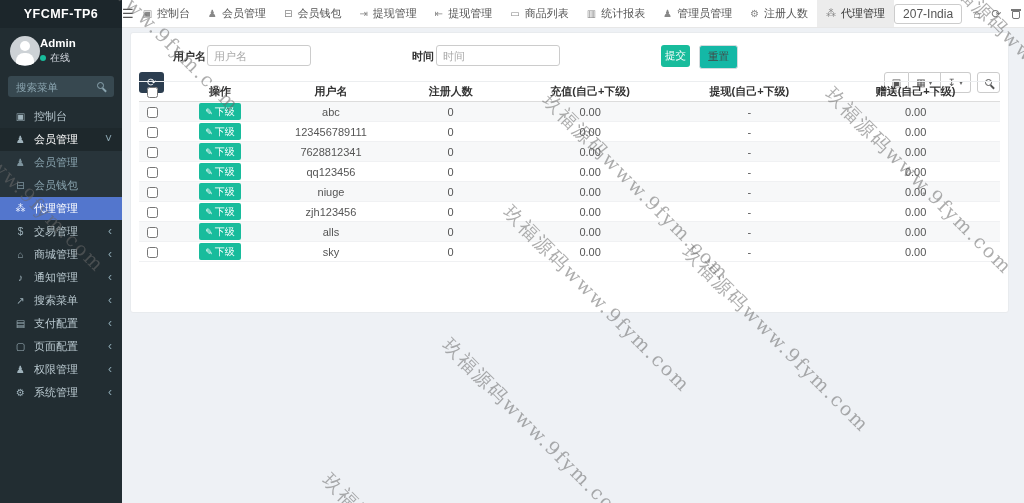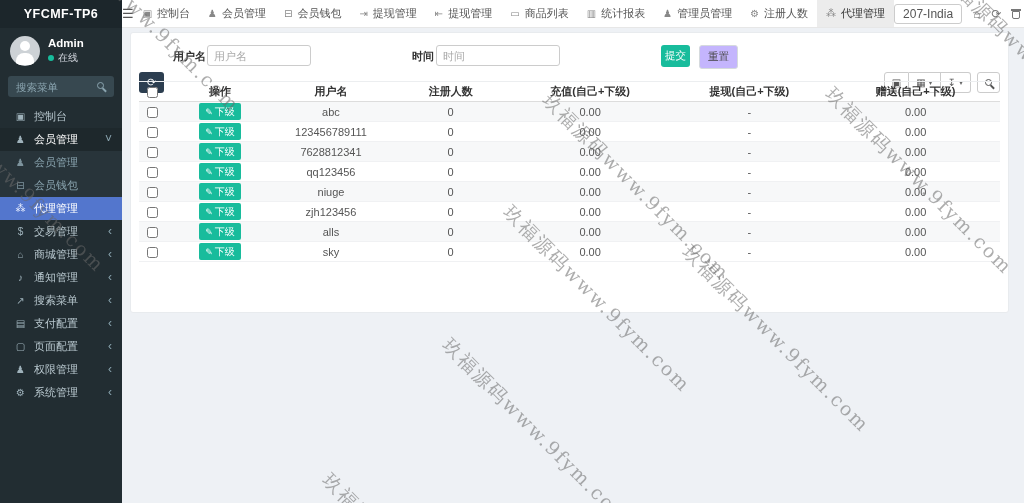--- a/index.html
+++ b/index.html
@@ -4,21 +4,21 @@
 <style>
   * { margin:0; padding:0; box-sizing:border-box; }
   html,body { width:1024px; height:503px; overflow:hidden;
     font-family:"Liberation Sans","DejaVu Sans",sans-serif; background:#eef1f5; }
 
   
   .sidebar { position:absolute; left:0; top:0; width:122px; height:503px;
     background:var(--sidebar_bg,#222d32); z-index:2; }
   .logo { height:28px; line-height:28px; text-align:center; background:#1c262b;
     color:#fff; font-weight:bold; font-size:12.5px; letter-spacing:.5px; }
-  .user-panel { display:flex; align-items:center; gap:8px; padding:8px 10px 6px; }
+  .user-panel { display:flex; align-items:center; gap:0; padding:8px 10px 6px; }
   .avatar { width:30px; height:30px; border-radius:50%; background:#cdd2d6; position:relative; overflow:hidden; flex:0 0 30px; }
   .avatar::before { content:''; position:absolute; top:5px; left:50%; transform:translateX(-50%);
     width:10px; height:10px; border-radius:50%; background:#fff; }
   .avatar::after { content:''; position:absolute; top:17px; left:50%; transform:translateX(-50%);
     width:18px; height:12px; border-radius:8px 8px 0 0; background:#fff; }
   .user-name { color:#fff; font-size:11.5px; font-weight:bold; }
   .user-status { color:#d2d6de; font-size:10px; margin-top:2px; display:flex; align-items:center; gap:4px; }
   .dot { width:6px; height:6px; border-radius:50%; background:var(--success,#18bc9c); display:inline-block; }
   .side-search { position:relative; margin:4px 8px 8px; }
   .side-search input { width:100%; height:21px; background:#374850; border:none; border-radius:3px;
@@ -64,21 +64,21 @@
   .flt-label { position:absolute; top:16px; font-size:11px; font-weight:bold; color:#333; }
   .flt-input { position:absolute; top:12px; height:21px; border:1px solid #ccc; border-radius:3px;
     font-size:11px; color:#555; padding:0 6px; outline:none; }
   .flt-input::placeholder { color:#aaa; }
   #flt-username-label { left:42px; }
   #flt-username { left:76px; width:104px; }
   #flt-time-label { left:281px; }
   #flt-time { left:305px; width:124px; }
   .btn { border:none; border-radius:3px; font-size:10.5px; cursor:pointer; }
   #btn-submit { position:absolute; left:530px; top:12px; padding:4px 4px; background:var(--success,#18bc9c); color:#fff; }
-  #btn-reset { position:absolute; left:568px; top:12px; padding:4px 8px; background:#c4b5fd;
+  #btn-reset { position:absolute; left:568px; top:12px; padding:4px 8px; background:#14b8a6;
     border:1px solid #d5dadd; color:#444; }
   #btn-refresh { position:absolute; left:8px; top:39px; width:25px; height:21px; background:var(--primary,#2c3e50);
     color:#fff; font-size:11px; line-height:19px; }
   .tools { position:absolute; right:8px; top:39px; display:flex; align-items:center; }
   .tool-btn { height:21px; border:1px solid #ccc; background:#fff; color:#555; font-size:10px;
     padding:0 7px; cursor:pointer; display:flex; align-items:center; gap:3px; }
   .tool-btn .caret { font-size:8px; color:#666; }
   .tools .tool-btn:nth-child(1) { border-radius:3px 0 0 3px; }
   .tools .tool-btn:nth-child(2) { border-left:none; }
   .tools .tool-btn:nth-child(3) { border-left:none; border-radius:0 3px 3px 0; }

